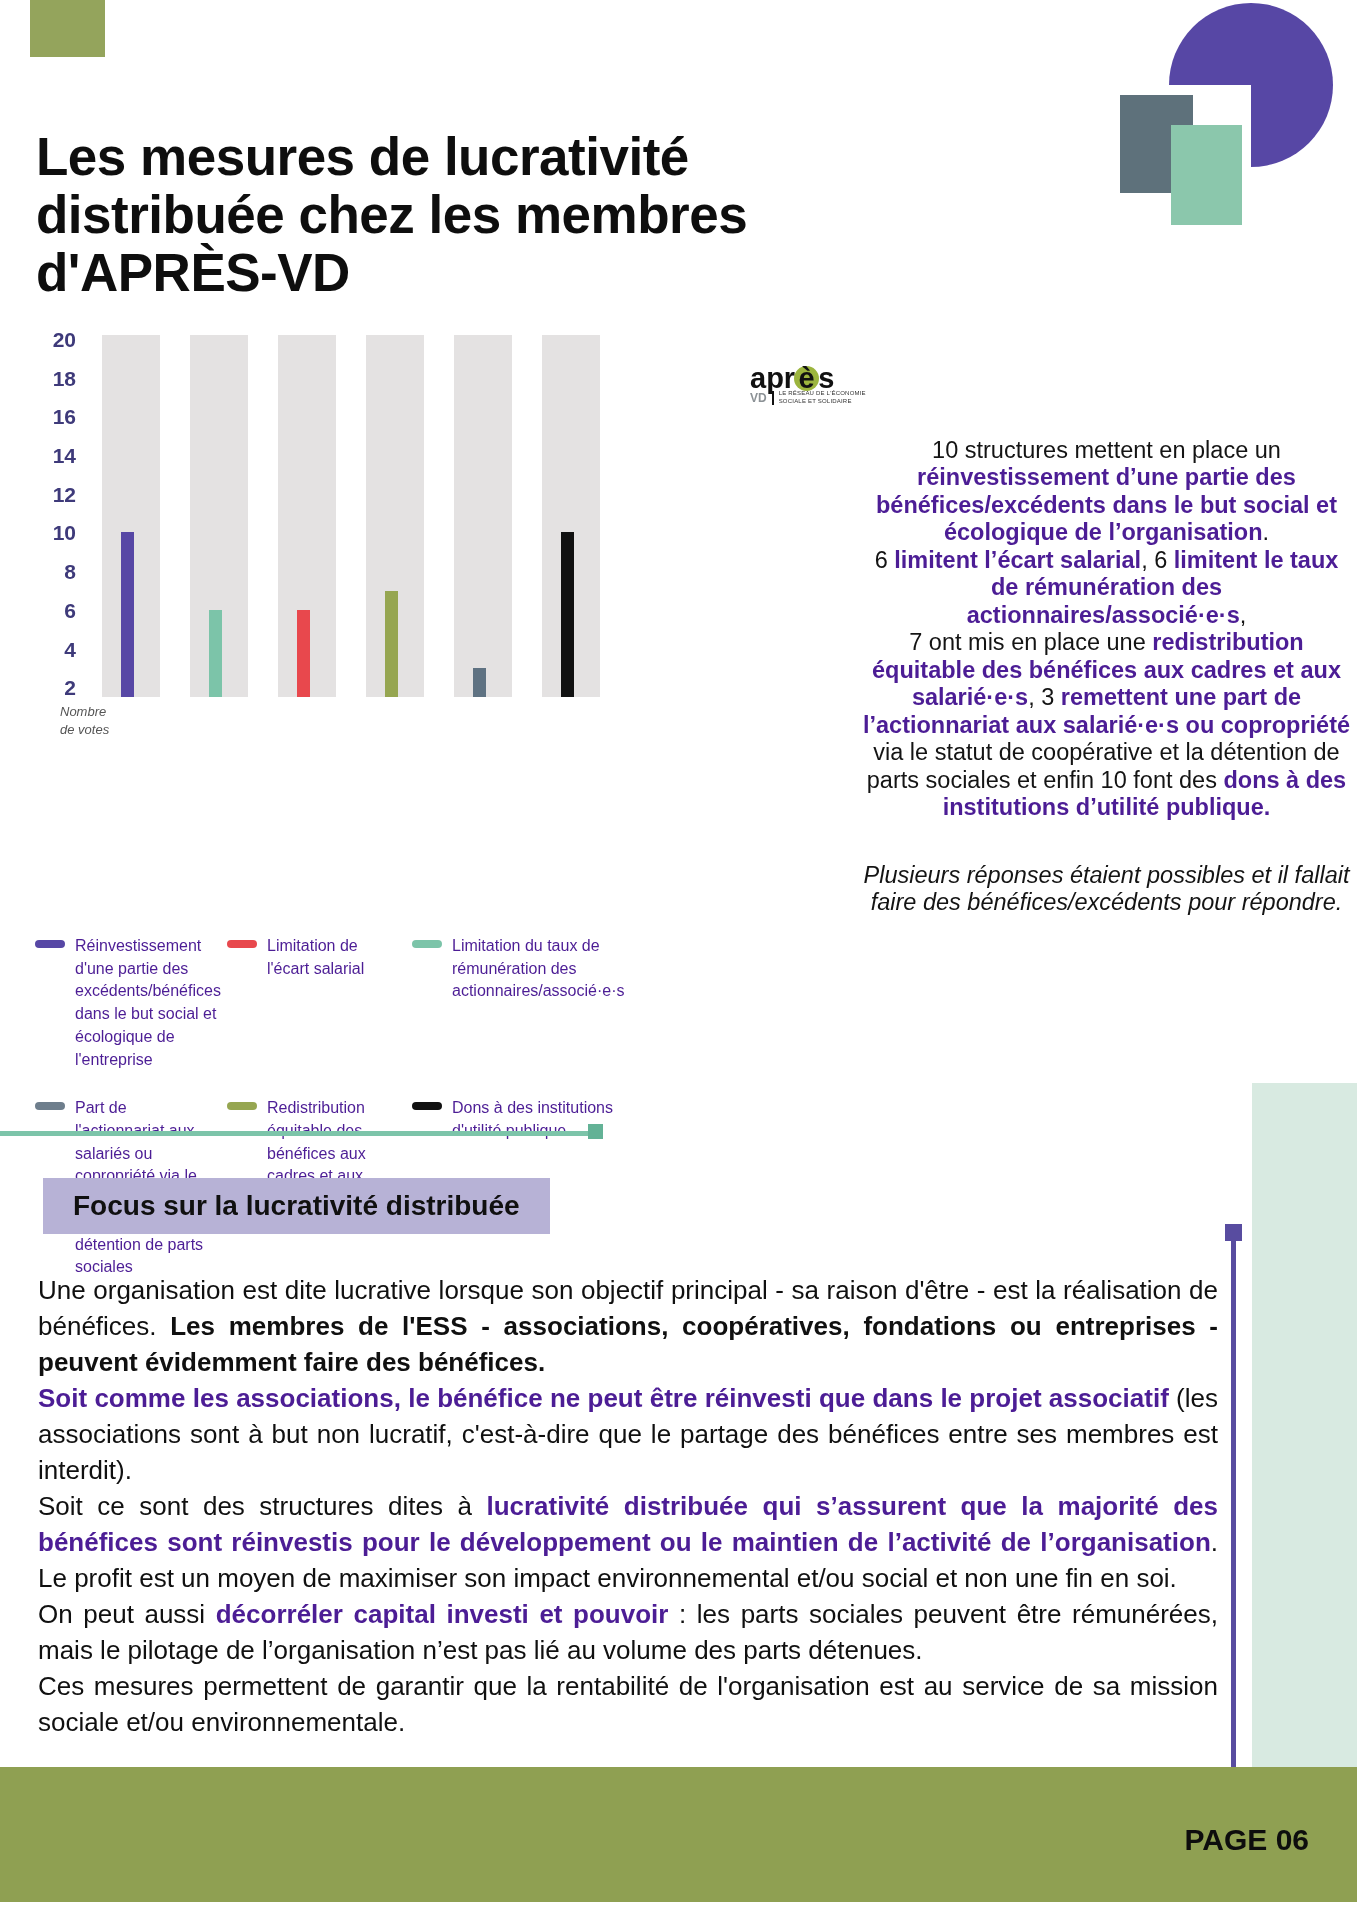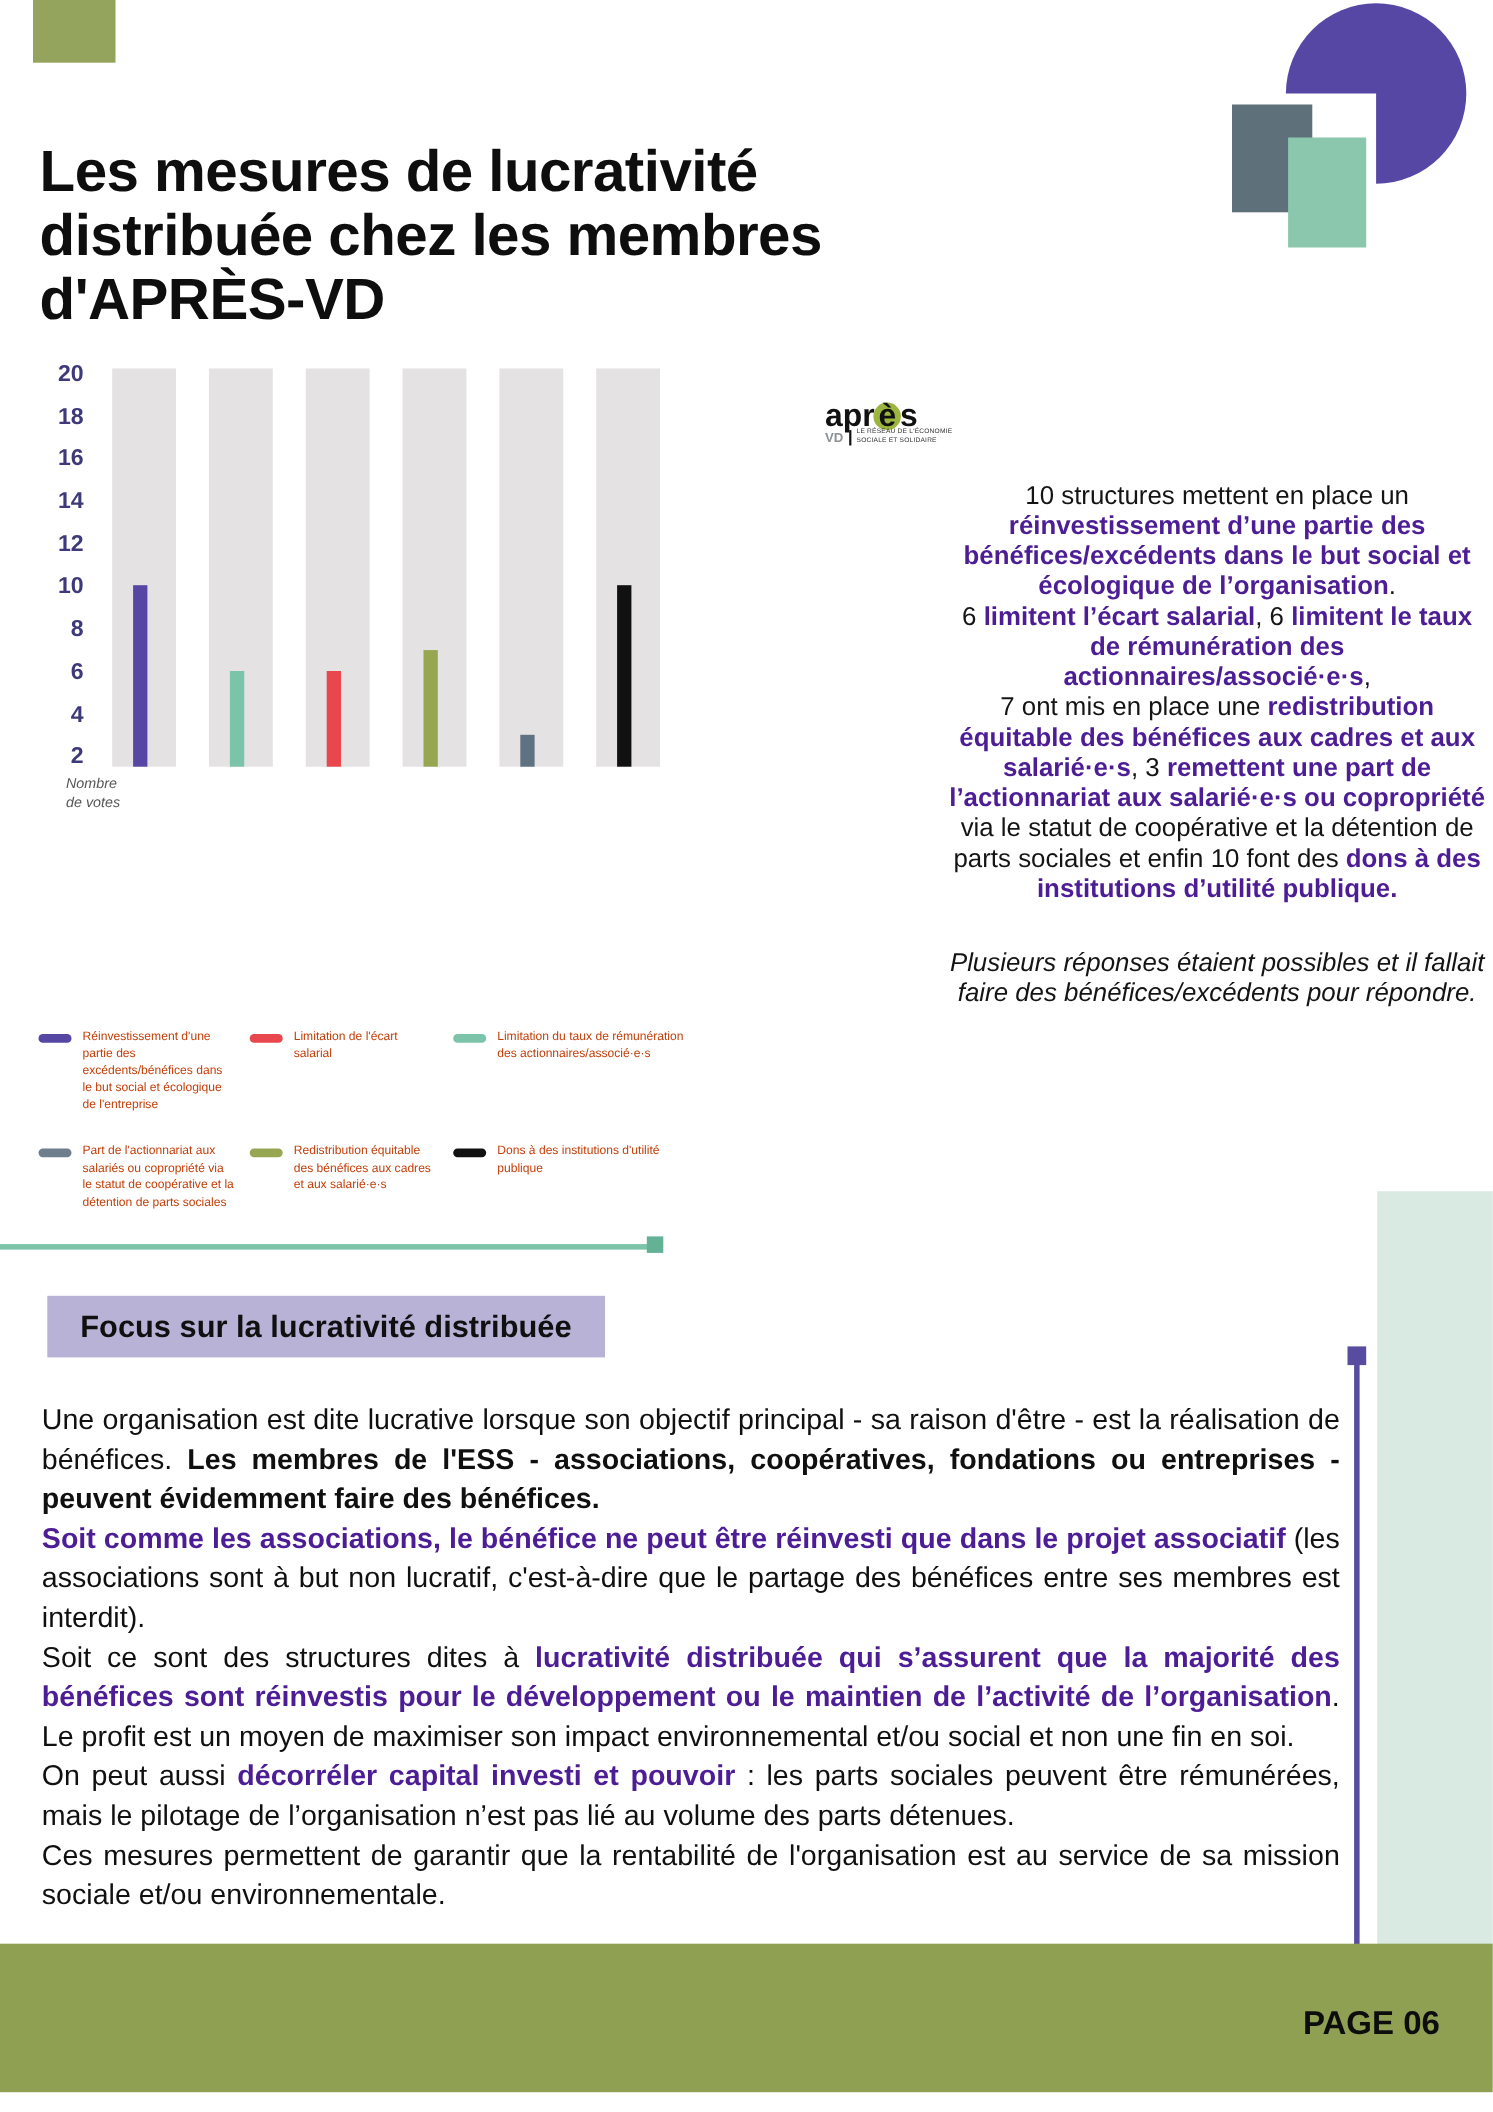--- a/index.html
+++ b/index.html
@@ -32,21 +32,21 @@
   .plot{position:absolute;left:62px;top:0;right:0;bottom:0;display:flex;gap:30px;}
   .chart-col{flex:1;position:relative;background:#E4E2E2;}
   .chart-bar{position:absolute;left:19px;bottom:0;width:13px;}
   .ylabel{position:absolute;left:20px;top:368px;font-size:13px;font-style:italic;color:#555;
     line-height:1.35;white-space:pre-line;}
   
   .legend{position:absolute;left:35px;top:935px;width:615px;display:grid;
     grid-template-columns:192px 185px 238px;row-gap:26px;}
   .legend-item{display:flex;gap:10px;padding-right:14px;}
   .swatch{width:30px;height:8px;border-radius:4px;margin-top:5px;flex:0 0 auto;}
-  .legend-label{font-size:11px;color:#c2410c;line-height:1.42;}
+  .legend-label{font-size:16px;color:#4c1d95;line-height:1.42;}
   
   .summary{position:absolute;left:858px;top:437px;width:497px;text-align:center;
     font-size:23.5px;line-height:1.17;color:#141414;}
   .sum-p{margin:0;}
   .sum-note{margin:40px 0 0 0;font-style:italic;}
   .run-n{font-weight:400;}
   .run-b{font-weight:700;}
   .run-p{font-weight:700;color:#4c1d95;}
   
   .divider{position:absolute;left:0;top:1131px;width:590px;height:5px;background:#7CC4A9;}

